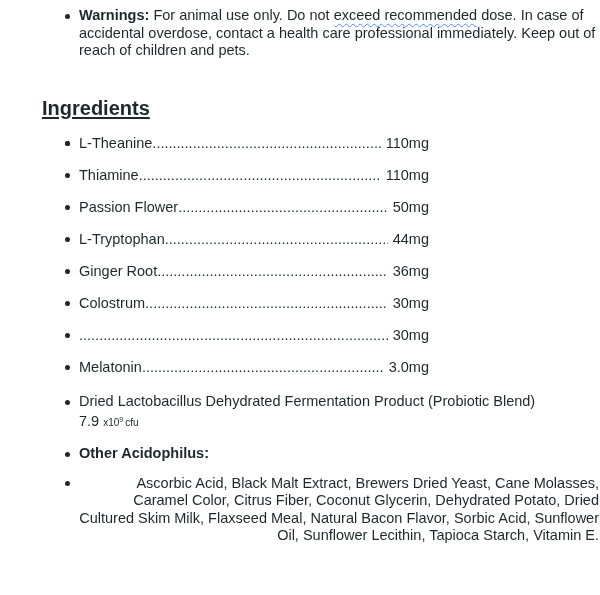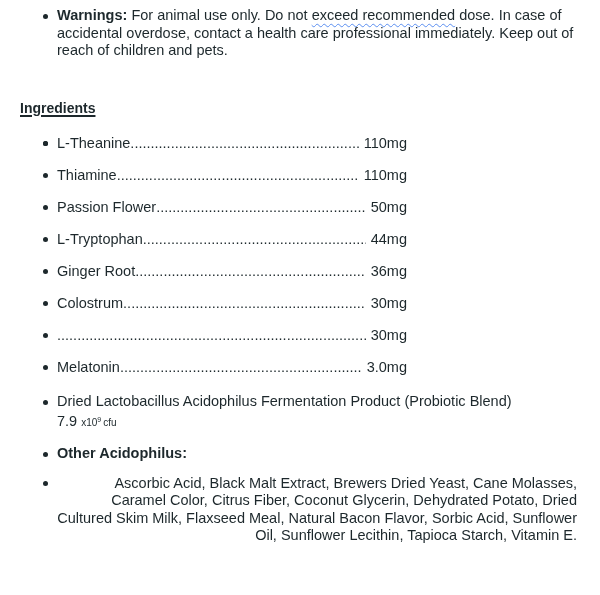--- a/index.html
+++ b/index.html
@@ -5,41 +5,41 @@
   * { margin: 0; padding: 0; box-sizing: border-box; }
   html, body { width: 600px; height: 595px; }
   body {
     background: #ffffff;
     color: #1d282c;
     font-family: "Liberation Sans", sans-serif;
     font-size: 14.5px;
     line-height: 17.5px;
     overflow: hidden;
   }
-  .page { padding: 7px 0 0 20px; width: 600px; height: 595px; }
+  .page { padding: 7px 0 0 42px; width: 600px; height: 595px; }
 
   .bullet-item { position: relative; padding-left: 37px; }
   .bullet { position: absolute; left: 23px; top: 6.5px;
             width: 5px; height: 5px; border-radius: 50%;
             background: #1d282c; }
 
   .warnings-item { width: 557px; }
   .warnings-item .body-text { display: inline; }
   .bold { font-weight: bold; }
 
   .flagged {
     text-decoration-line: underline;
     text-decoration-style: wavy;
     text-decoration-thickness: 1px;
     text-underline-offset: 3px;
   }
 
   .section-heading {
     margin-top: 37px;
-    font-size: 14px;
+    font-size: 20px;
     line-height: 23px;
     font-weight: bold;
     text-decoration: underline;
     text-decoration-thickness: 1.5px;
     text-underline-offset: 2px;
     display: inline-block;
   }
 
   .active-header { margin-top: 15px; font-weight: bold; }
 
@@ -141,21 +141,21 @@
     <span class="bullet"></span>
     <div class="dot-row">
       <span class="name">Melatonin</span>
         <span class="dots">........................................................................................................................</span>
         <span class="amount">3.0mg</span>
     </div>
   </div>
 
   <div class="bullet-item probiotic-item">
     <span class="bullet"></span>
-    <span>Dried Lactobacillus Acidophilus Fermentation Product (Probiotic Blend)</span>
+    <span>Dried Lactobacillus Dehydrated Fermentation Product (Probiotic Blend)</span>
     <span class="probiotic-amount">
       <span>7.9</span>
       <span class="amt-unit"><span>x10</span><sup>9</sup><span style="margin-left:2px;">cfu</span></span>
     </span>
   </div>
 
   <div class="bullet-item other-header">
     <span class="bullet"></span>
     <span>Other Acidophilus:</span>
   </div>

